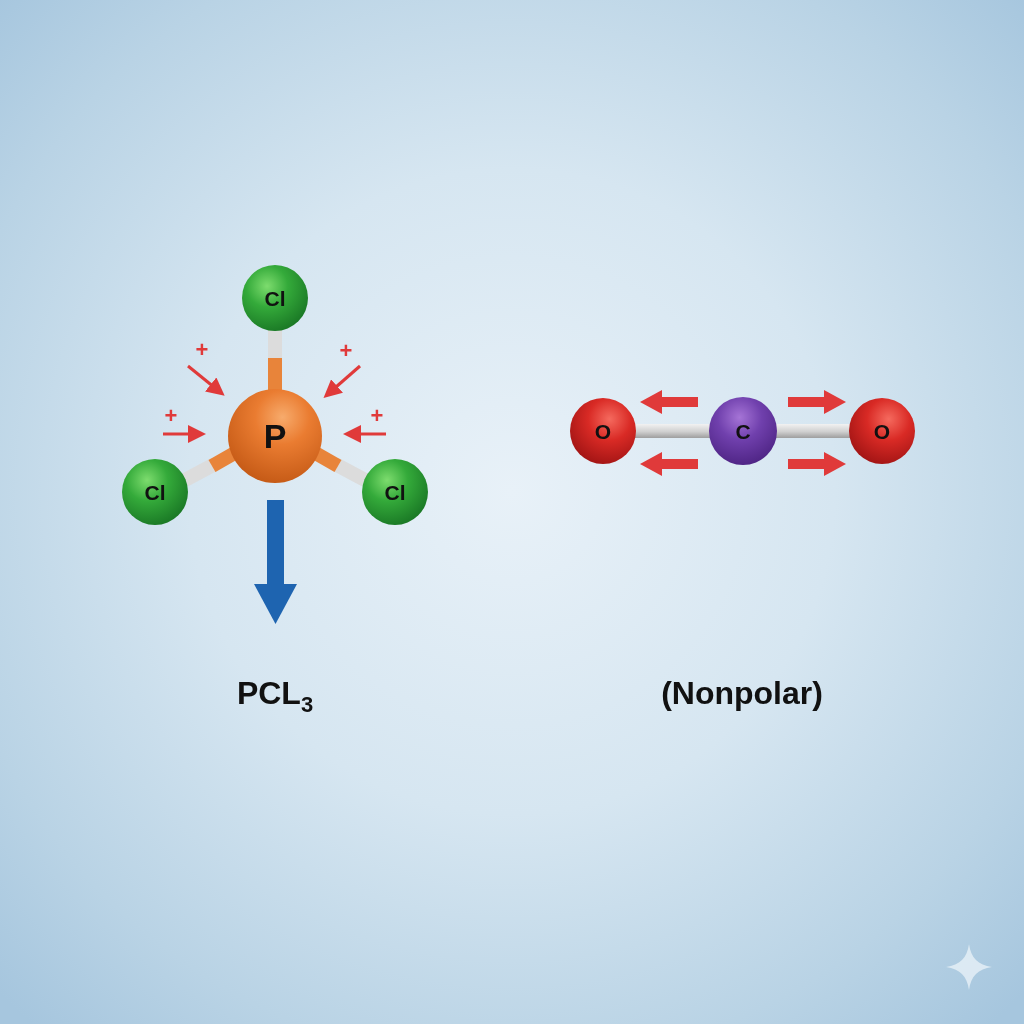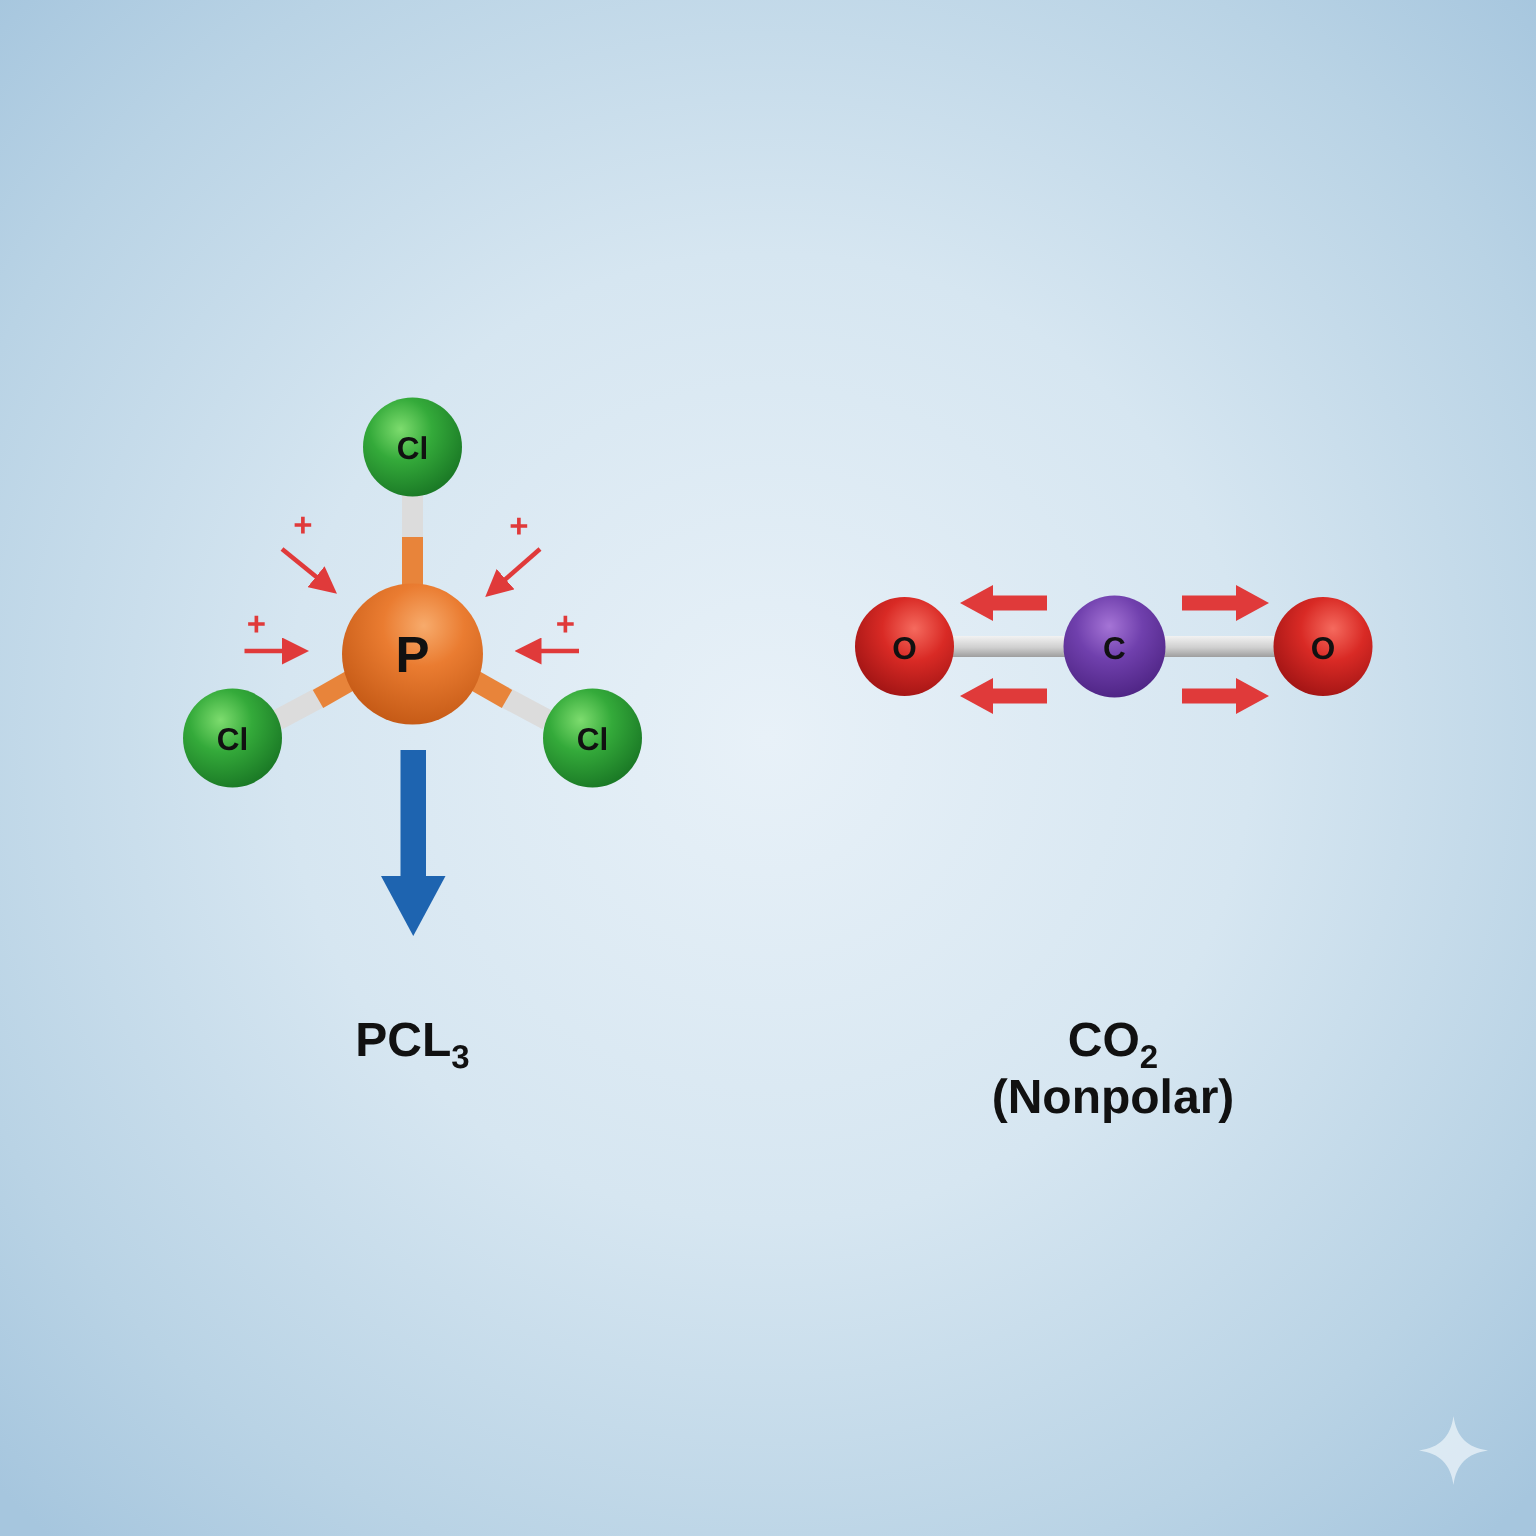--- a/index.html
+++ b/index.html
@@ -135,19 +135,18 @@
       <text class="atom-label" x="882" y="439" font-size="21" text-anchor="middle">O</text>
     </g>
   </g>
 </svg>
 
 <div class="caption" style="left:175px; top:674px; width:200px;text-align:center;">
   <div><span>PCL</span><sub>3</sub></div>
 </div>
 
 <div class="caption" style="left:622px; top:674px; width:240px;">
-  <div><span>CO</span><sub>2</sub></div>
   <div>(Nonpolar)</div>
 </div>
 
 <svg class="sparkle" viewBox="0 0 50 50">
   <path d="M25 2 C27 16 34 23 48 25 C34 27 27 34 25 48 C23 34 16 27 2 25 C16 23 23 16 25 2 Z" fill="#e4eef6" opacity="0.85"></path>
 </svg>
 
 </body></html>

